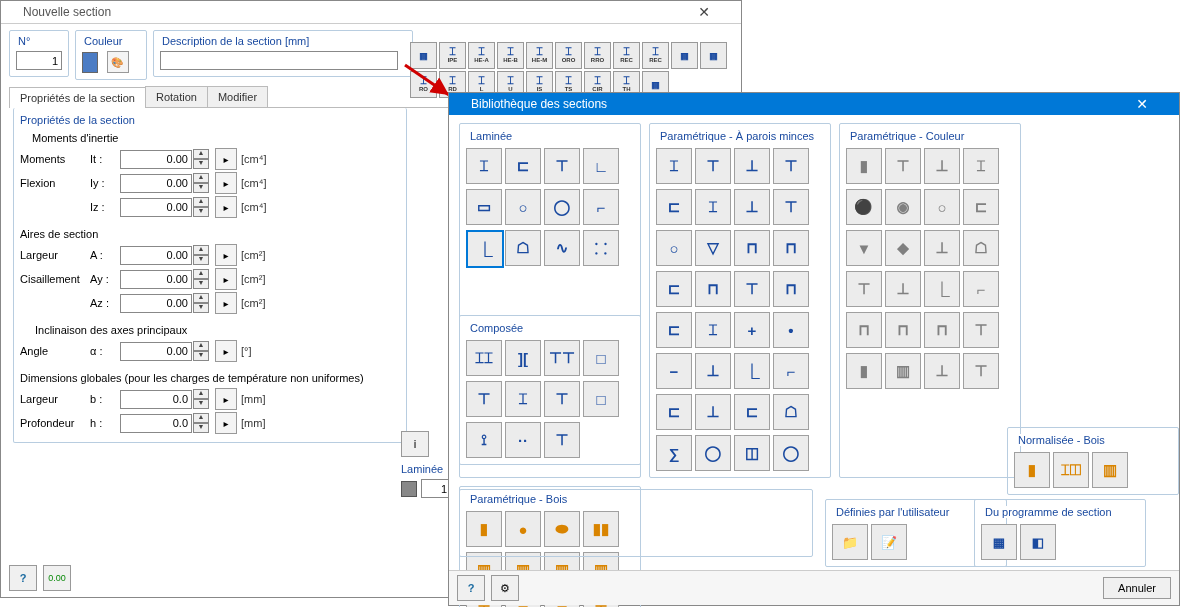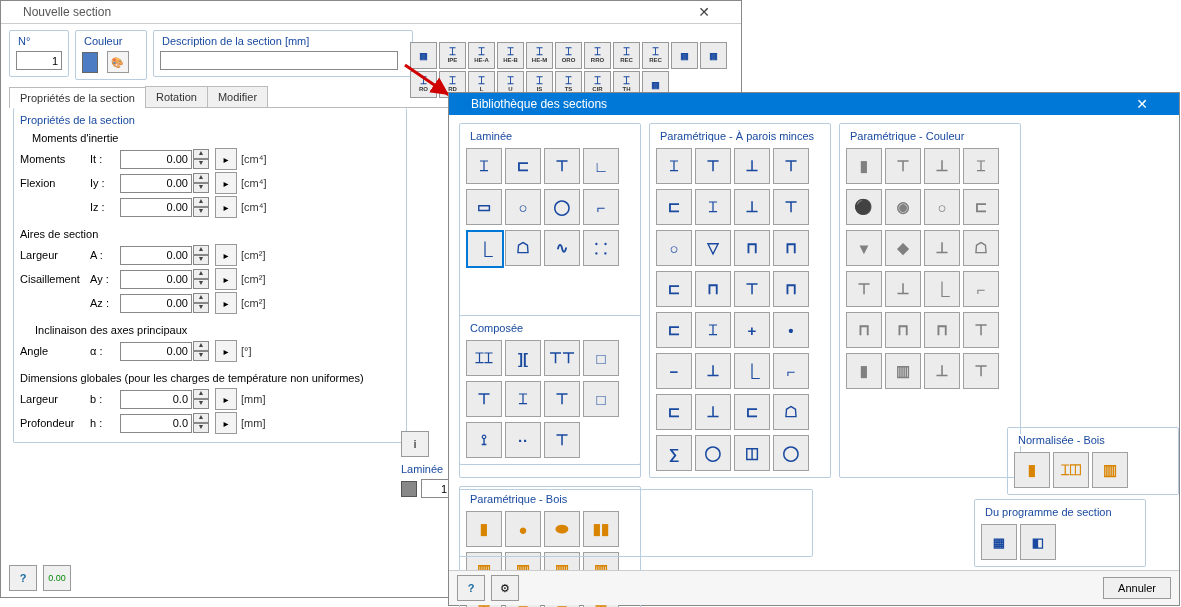--- a/index.html
+++ b/index.html
@@ -462,20 +462,29 @@
     <div class="group" style="width:158px">
       <span class="gtitle">Normalisée - Bois</span>
       <div class="grid" id="g-normbois" style="grid-template-columns:repeat(3,34px)">
           <div class="cell or">▮</div>
           <div class="cell or">⌶◫</div>
           <div class="cell or">▥</div>
         </div>
     </div>
   </div>
 
+  <div style="position:absolute;left:376px;top:406px">
+    <div class="group" style="width:168px">
+      <span class="gtitle">Définies par l'utilisateur</span>
+      <div class="grid" id="g-user" style="grid-template-columns:repeat(2,34px)">
+          <div class="cell sm">📁</div>
+          <div class="cell sm">📝</div>
+        </div>
+    </div>
+  </div>
 
   <div style="position:absolute;left:525px;top:406px">
     <div class="group" style="width:158px">
       <span class="gtitle">Du programme de section</span>
       <div class="grid" id="g-prog" style="grid-template-columns:repeat(2,34px)">
           <div class="cell sm">▦</div>
           <div class="cell sm">◧</div>
         </div>
     </div>
   </div>

